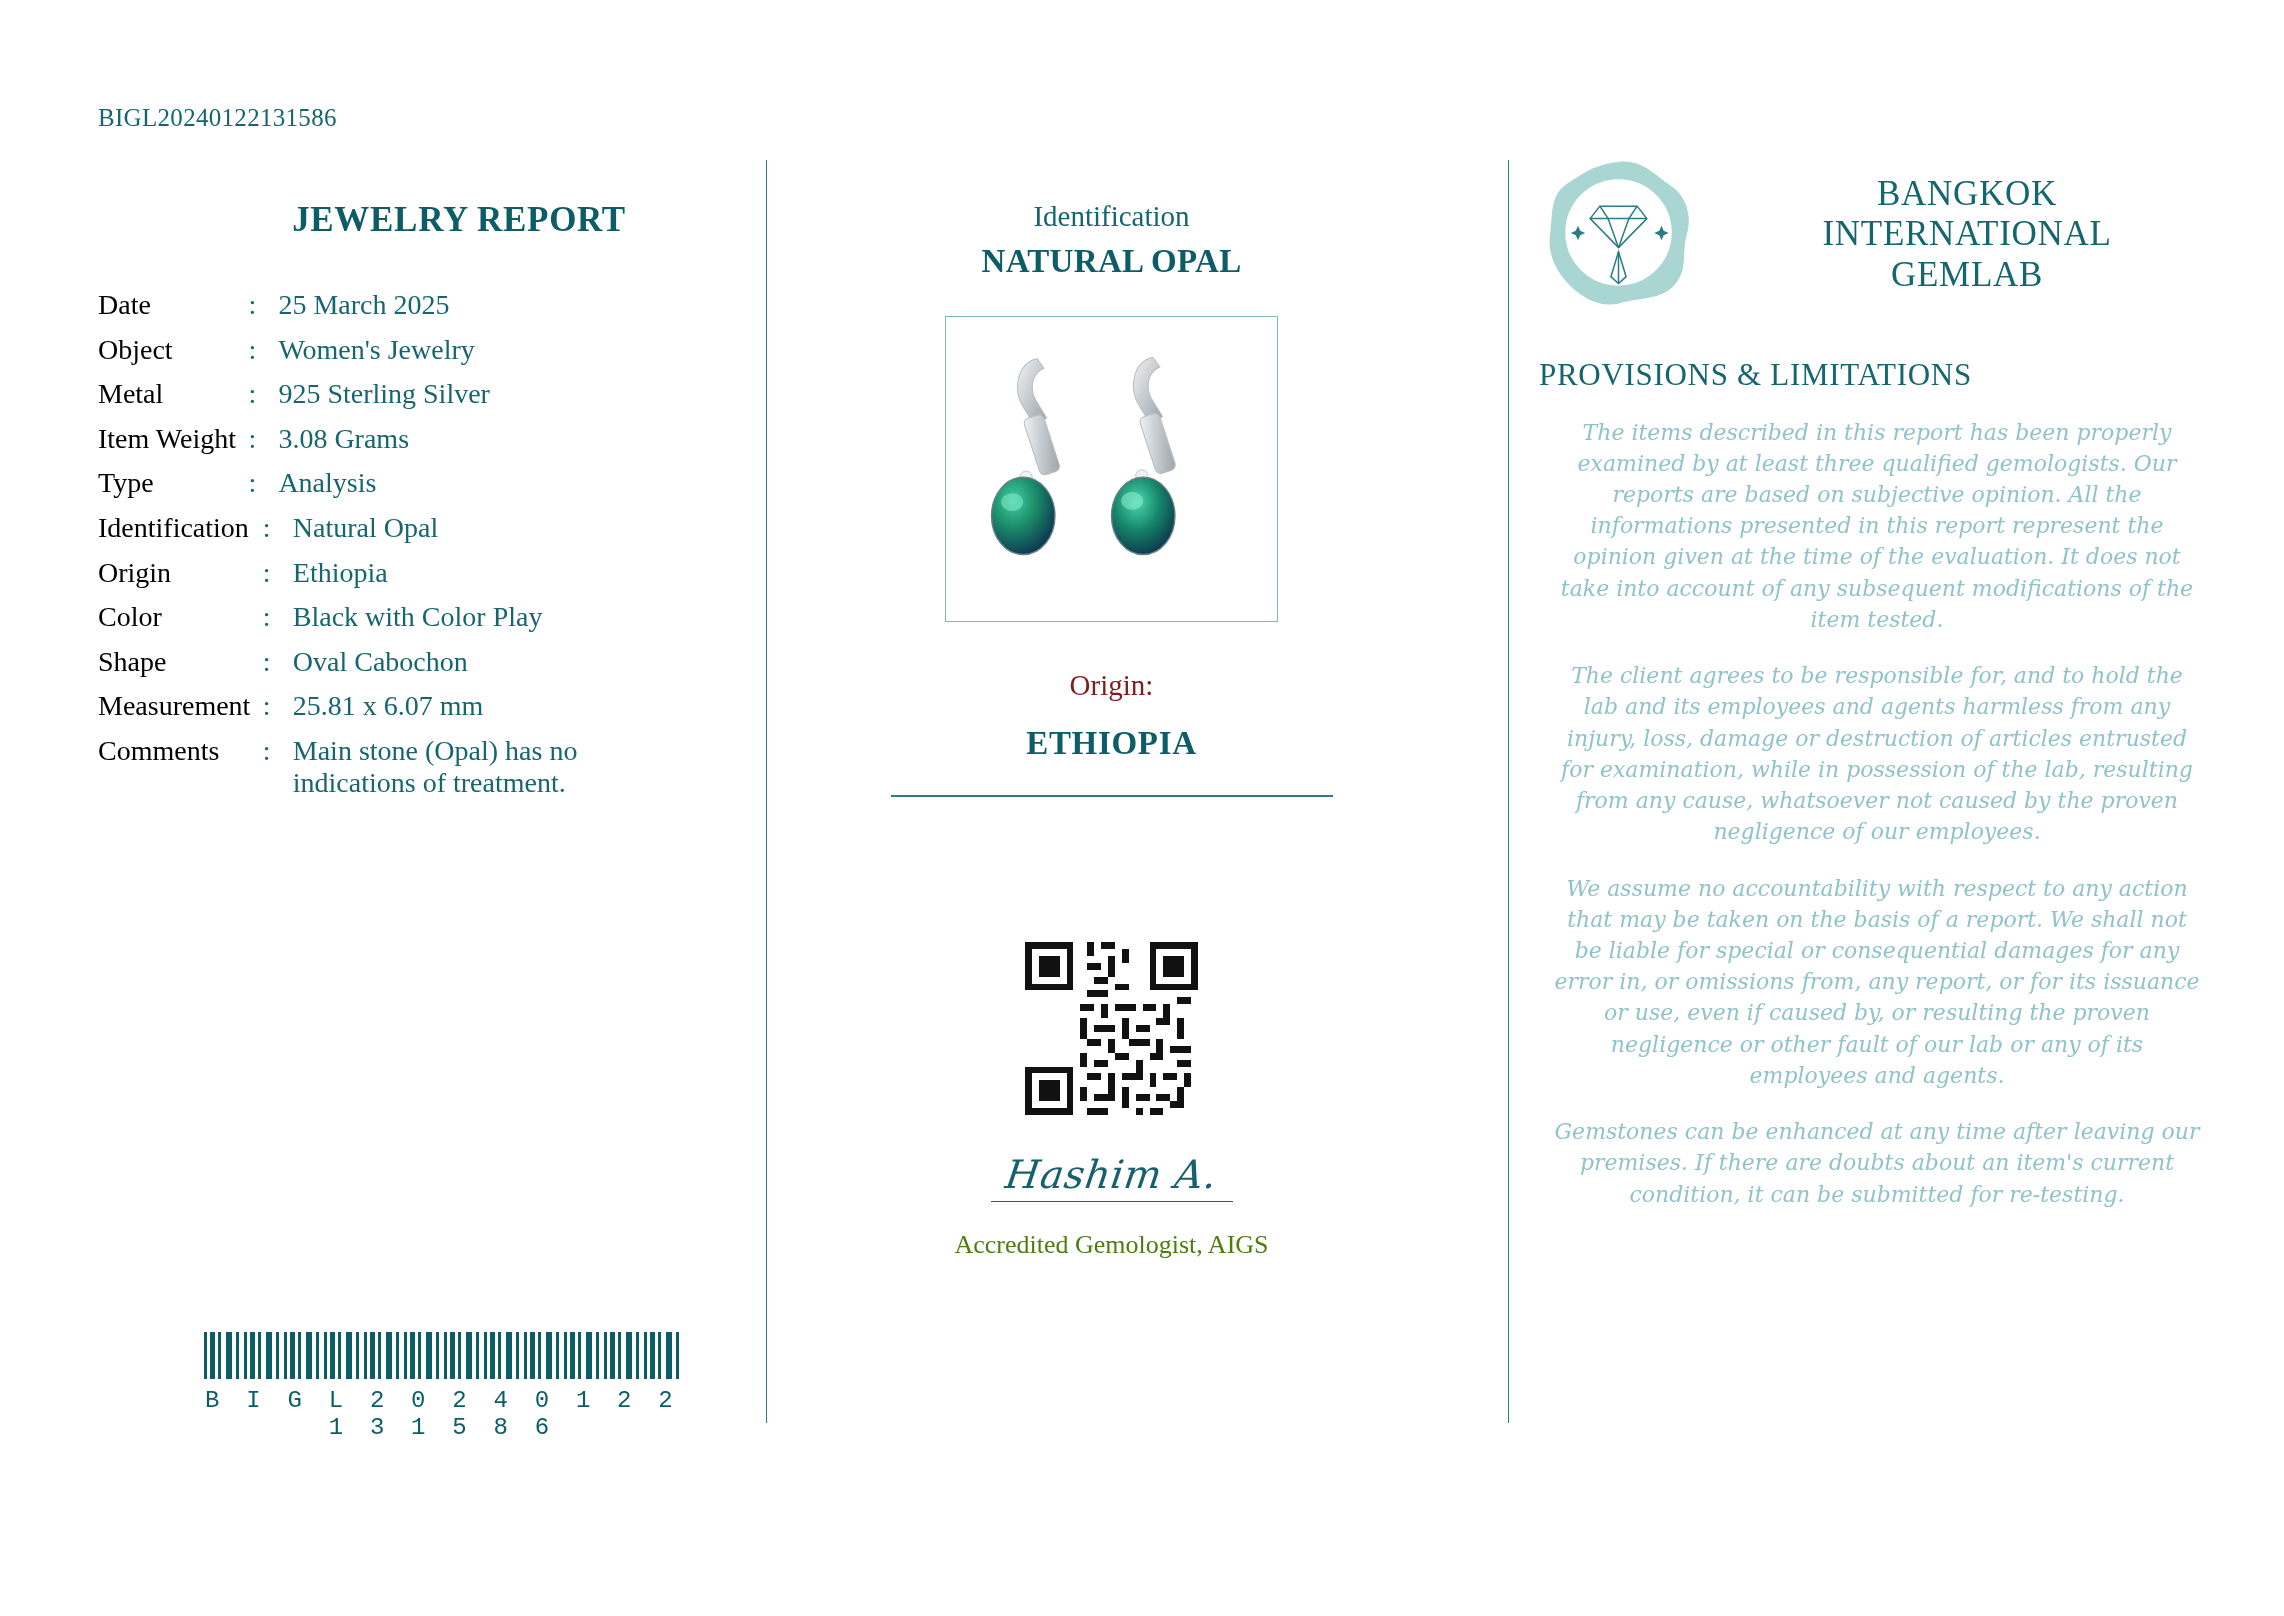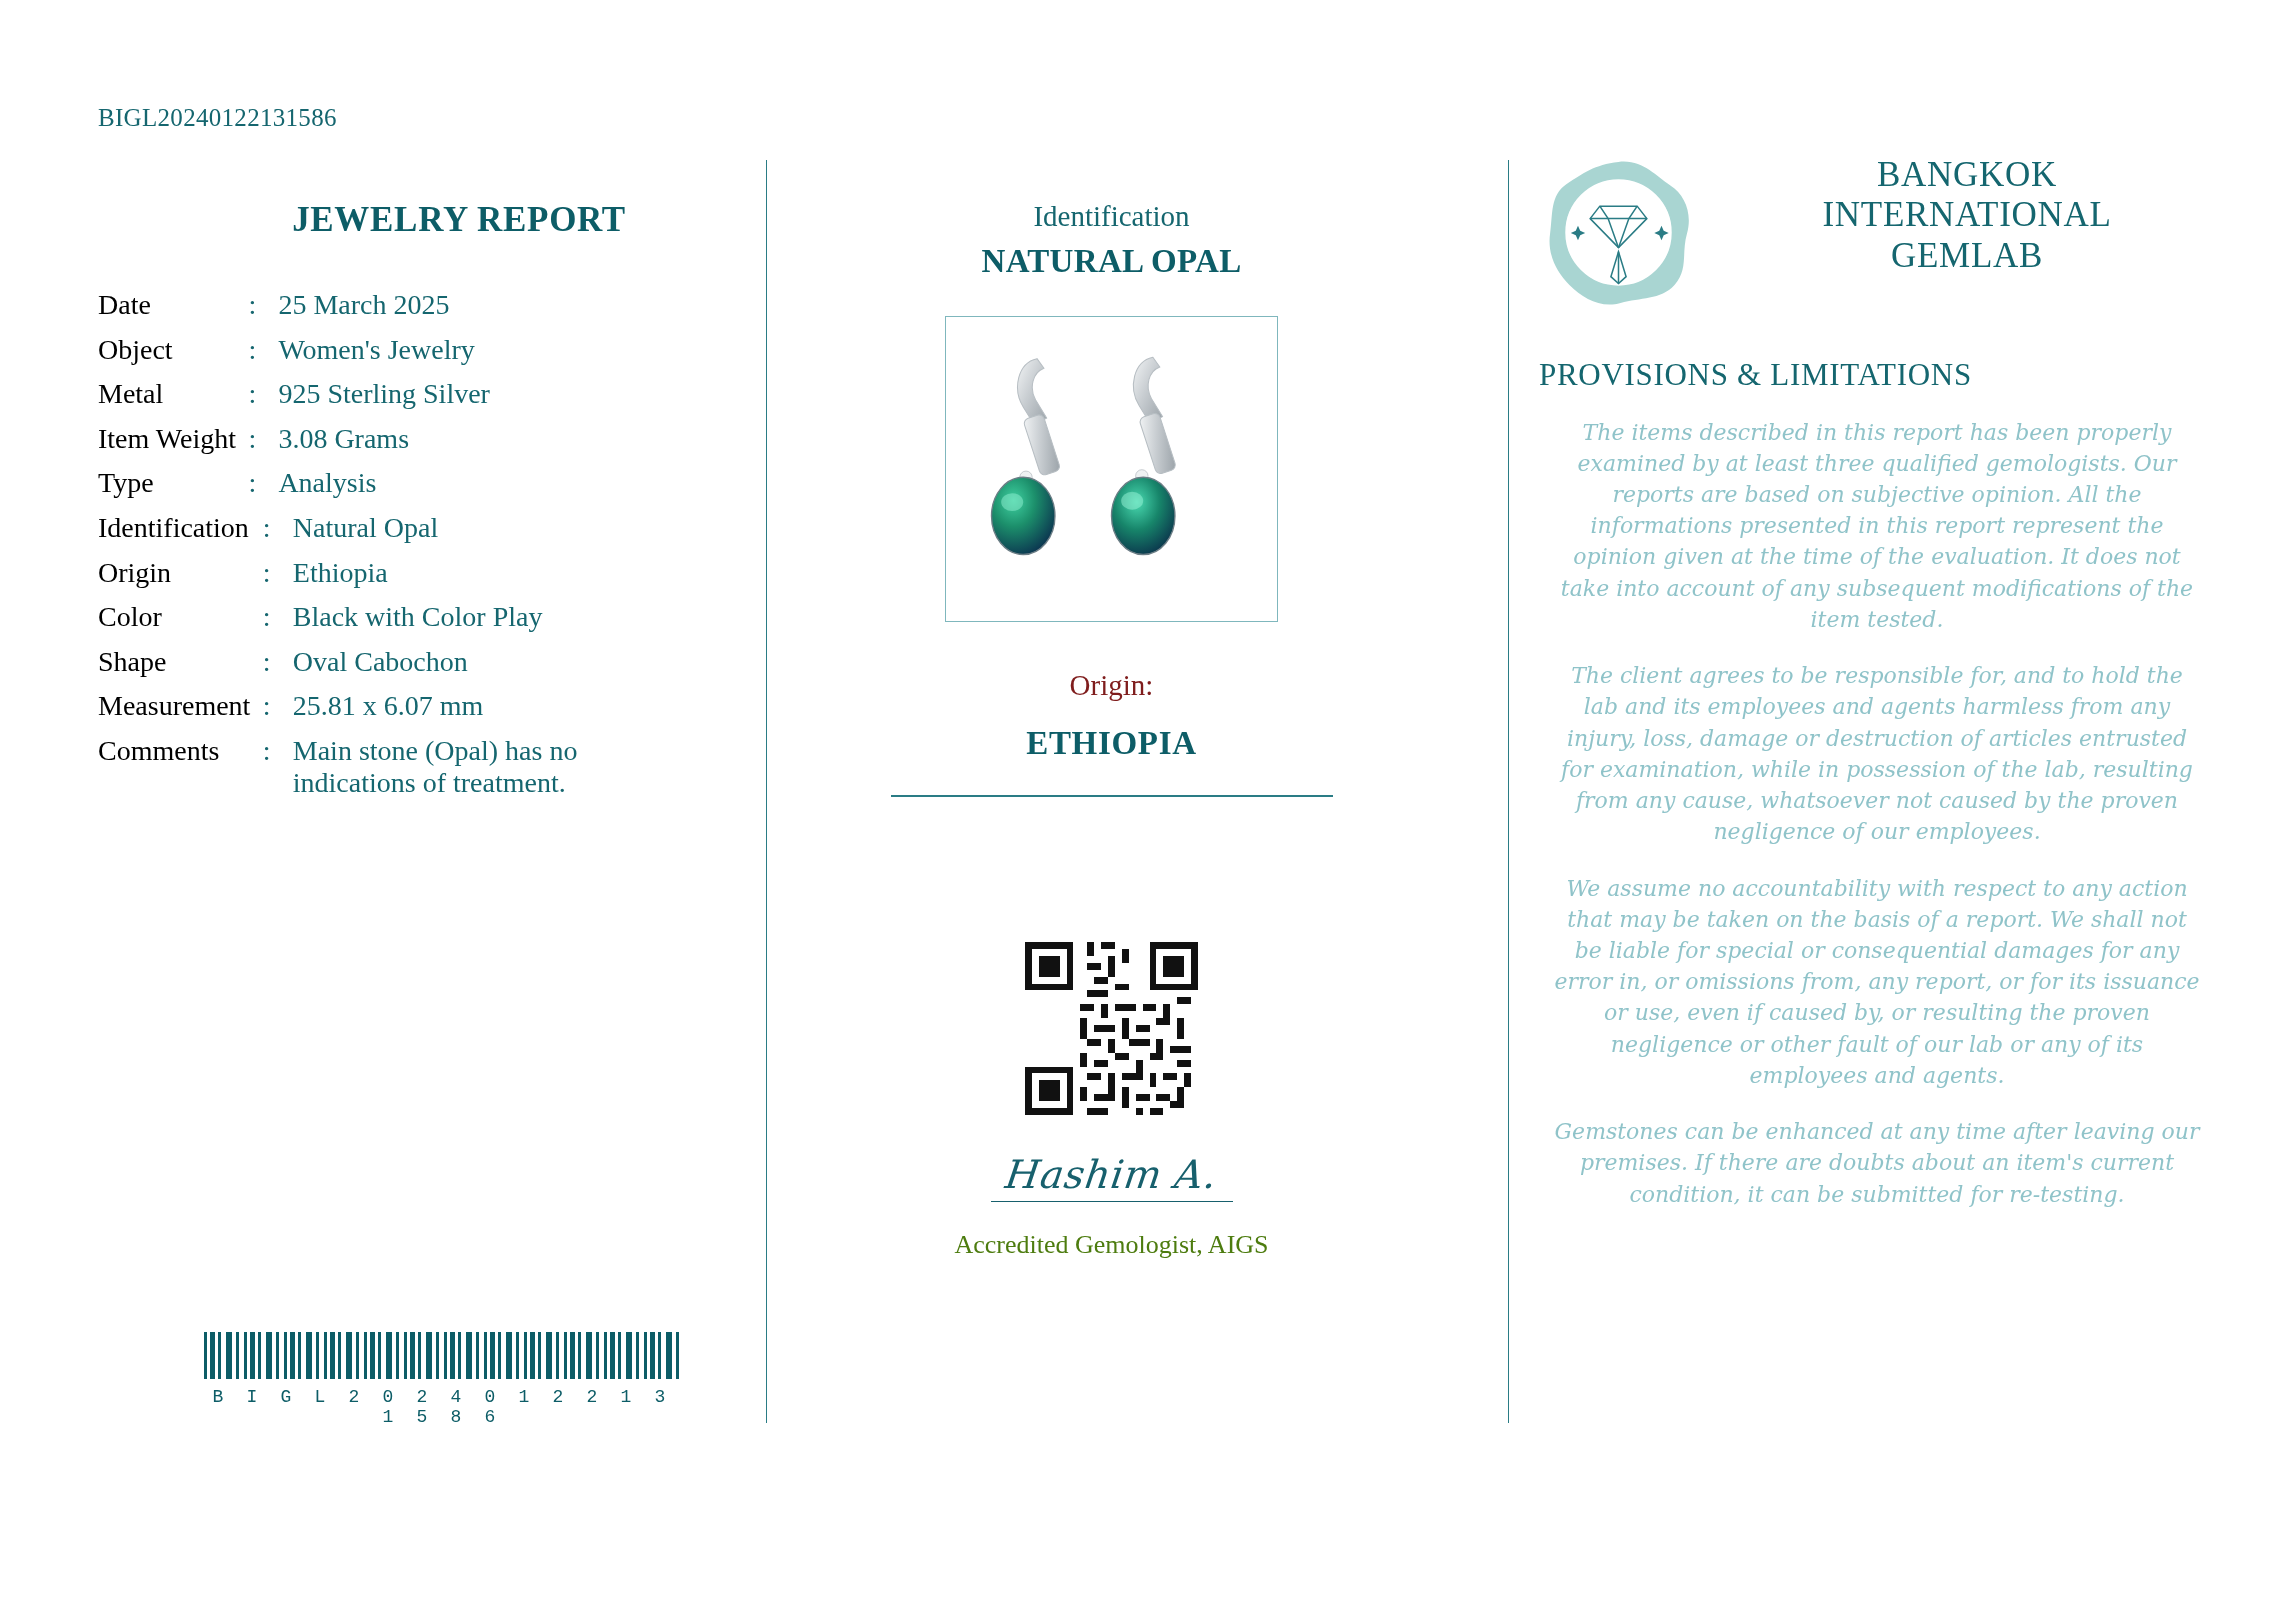--- a/index.html
+++ b/index.html
@@ -113,21 +113,21 @@
     background:
       repeating-linear-gradient(to right,
         #0d5d67 0px, #0d5d67 2.8px, #ffffff 2.8px, #ffffff 6.2px,
         #0d5d67 6.2px, #0d5d67 11px, #ffffff 11px, #ffffff 14px,
         #0d5d67 14px, #0d5d67 16.6px, #ffffff 16.6px, #ffffff 22px,
         #0d5d67 22px, #0d5d67 28px, #ffffff 28px, #ffffff 32px,
         #0d5d67 32px, #0d5d67 35px, #ffffff 35px, #ffffff 40px);
   }
   .barcode-text {
     margin-top: 8.3px;
-    font-size: 18px;
+    font-size: 24px;
     letter-spacing: 6.2px;
     font-family: "Liberation Mono", monospace;
     color: #0d5d67;
   }
 
   
   .ident-label {
     font-size: 29px;
     margin-bottom: 9.7px;
     color: #15666f;
@@ -187,20 +187,21 @@
   }
   .gemologist {
     font-size: 26px;
     margin-top: 28px;
     color: #4d7c0f;
   }
 
   
   .brand-row {
     display: flex;
+    align-items: center;
     gap: 21px;
   }
   .brand-logo {
     width: 159px;
     height: 159px;
     flex: 0 0 159px;
   }
   .brand-name {
     font-size: 35px;
     line-height: 1.15;

